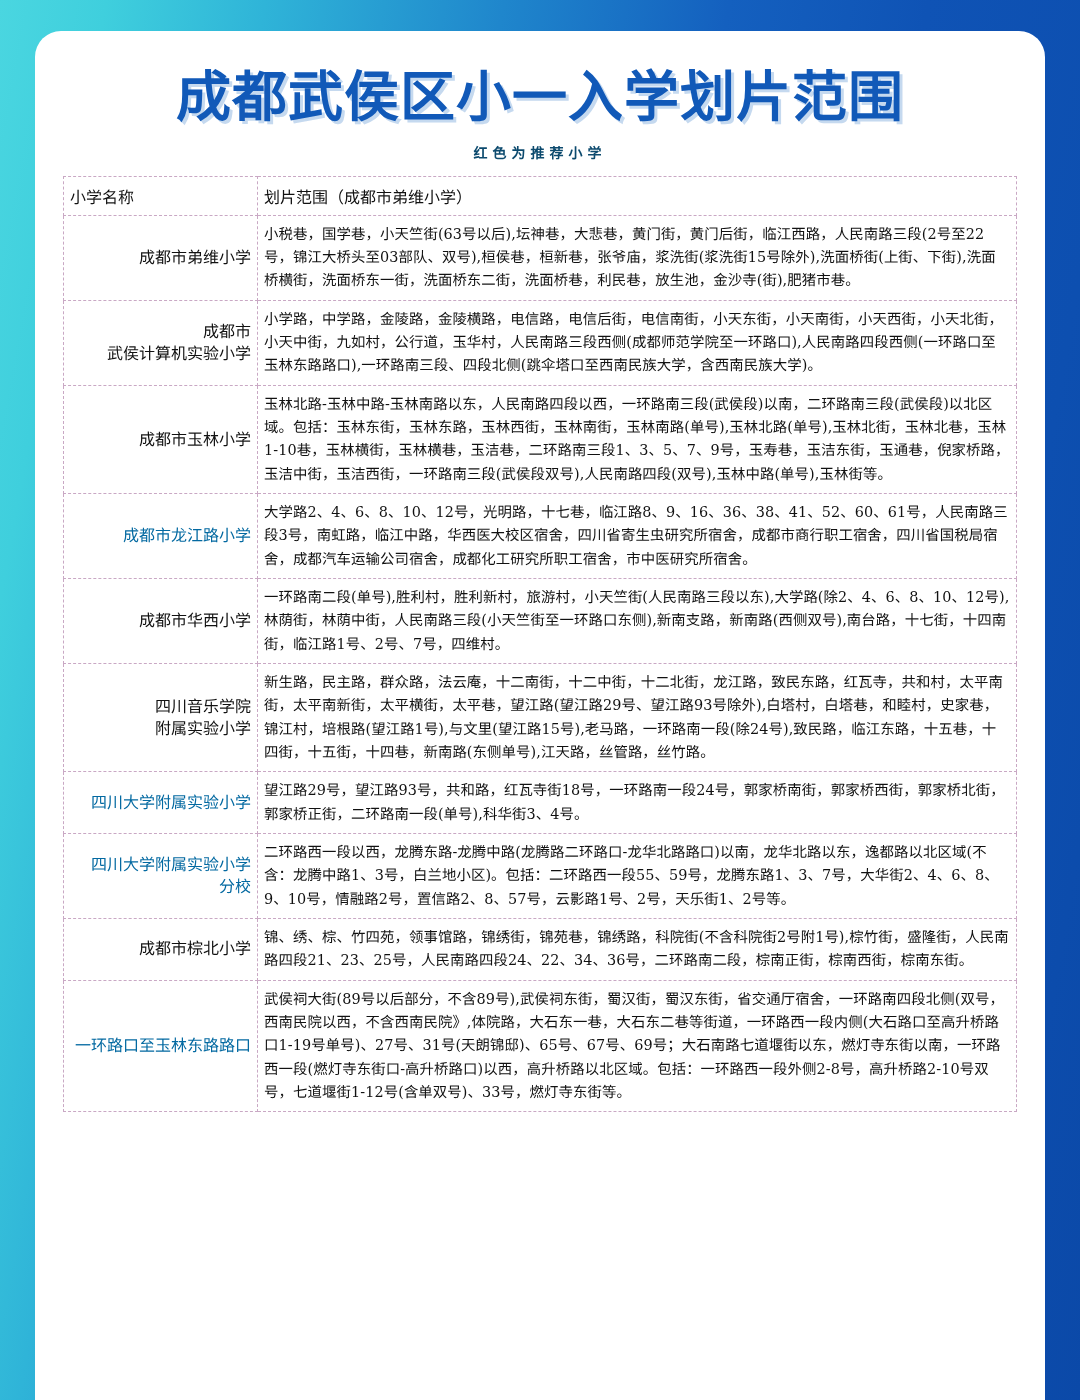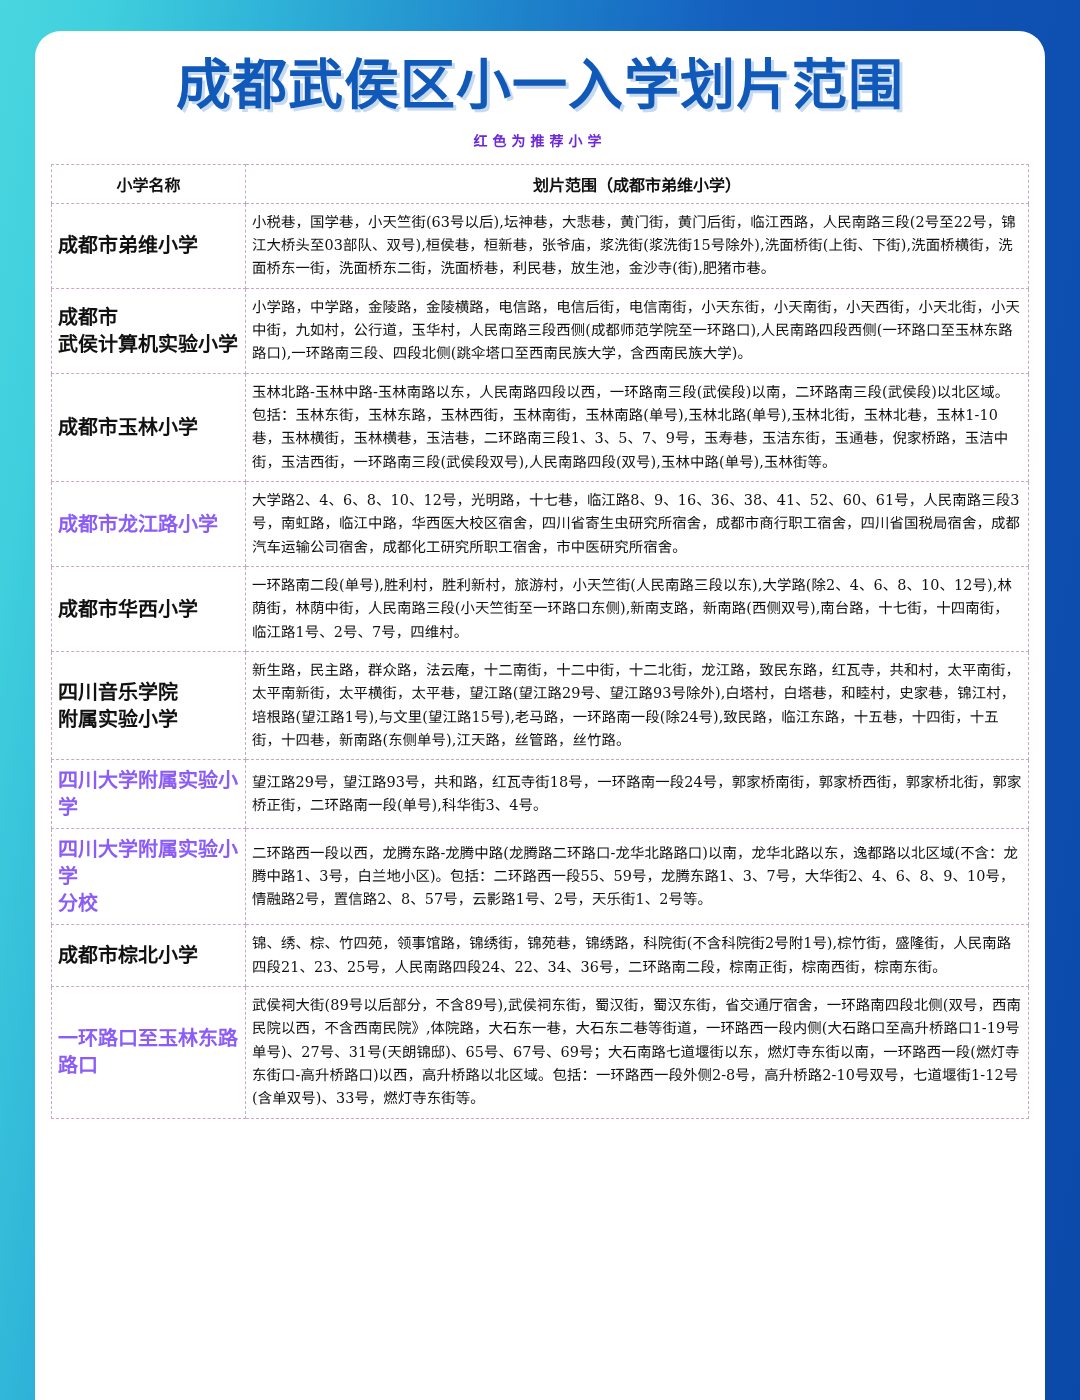--- a/index.html
+++ b/index.html
@@ -27,21 +27,21 @@
 
   .card {
     position: absolute;
     left: 35px;
     top: 31px;
     width: 1010px;
     height: 1369px;
     background: #ffffff;
     border-radius: 26px 26px 0 0;
     overflow: hidden;
-    padding: 4px;
+    padding: 16px;
   }
 
   .title-wrap {
     text-align: center;
     padding-top: 16px;
   }
 
   .title {
     font-family: "DejaVu Serif", "Liberation Serif", serif;
     font-size: 55px;
@@ -51,21 +51,21 @@
     line-height: 1.25;
     text-shadow: 3px 3px 0 rgba(150, 185, 225, 0.55);
     white-space: nowrap;
   }
 
   .subtitle {
     margin-top: 10px;
     font-family: "DejaVu Sans", "Liberation Sans", sans-serif;
     font-size: 14px;
     font-weight: bold;
-    color: #6d28d9;
+    color: #0c4a6e;
     letter-spacing: 5px;
     text-align: center;
   }
 
   .table-wrap {
     margin: 14px 12px 0 12px;
   }
 
   table.zoning {
     width: 100%;
@@ -78,37 +78,37 @@
     vertical-align: middle;
     padding: 7px 6px;
     font-family: "DejaVu Serif", "Liberation Serif", serif;
     color: #111111;
   }
 
   col.c-name { width: 194px; }
   col.c-range { width: auto; }
 
   .hdr td {
-    text-align: center;
+    text-align: left;
     font-size: 16px;
-    font-weight: bold;
+    font-weight: normal;
     padding: 14px 6px;
     color: #111;
   }
 
   td.school {
-    text-align: left;
-    font-size: 20px;
-    font-weight: bold;
+    text-align: right;
+    font-size: 16px;
+    font-weight: normal;
     line-height: 1.35;
     color: #111111;
   }
 
   td.school.rec {
-    color: #8b5cf6;
+    color: #0369a1;
   }
 
   td.range {
     font-size: 14.4px;
     line-height: 1.62;
     letter-spacing: 0.1px;
     color: #111111;
     word-break: break-all;
   }
 </style>

